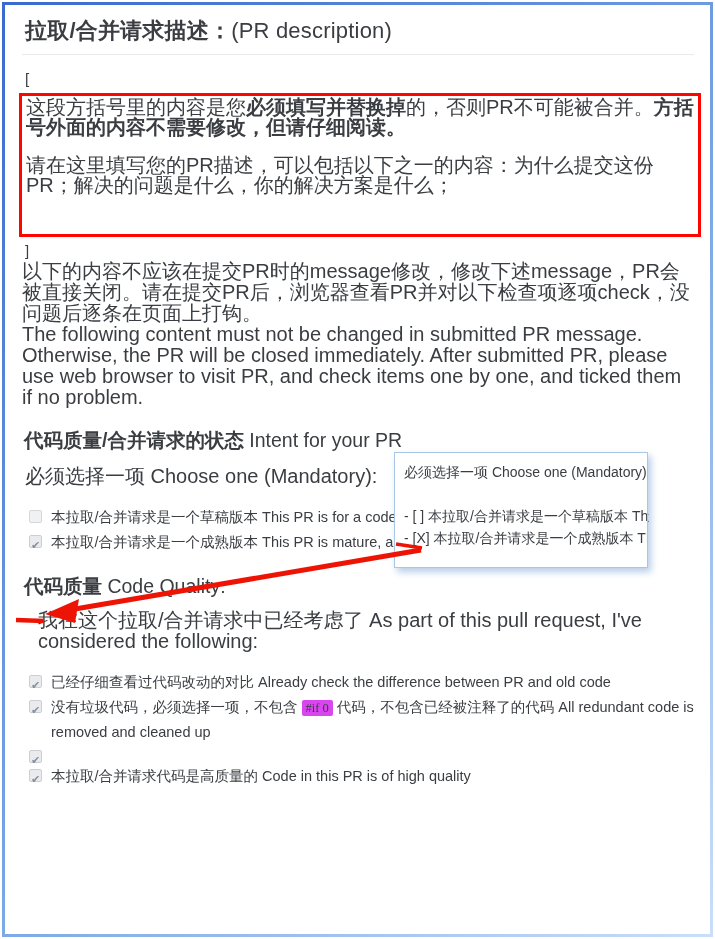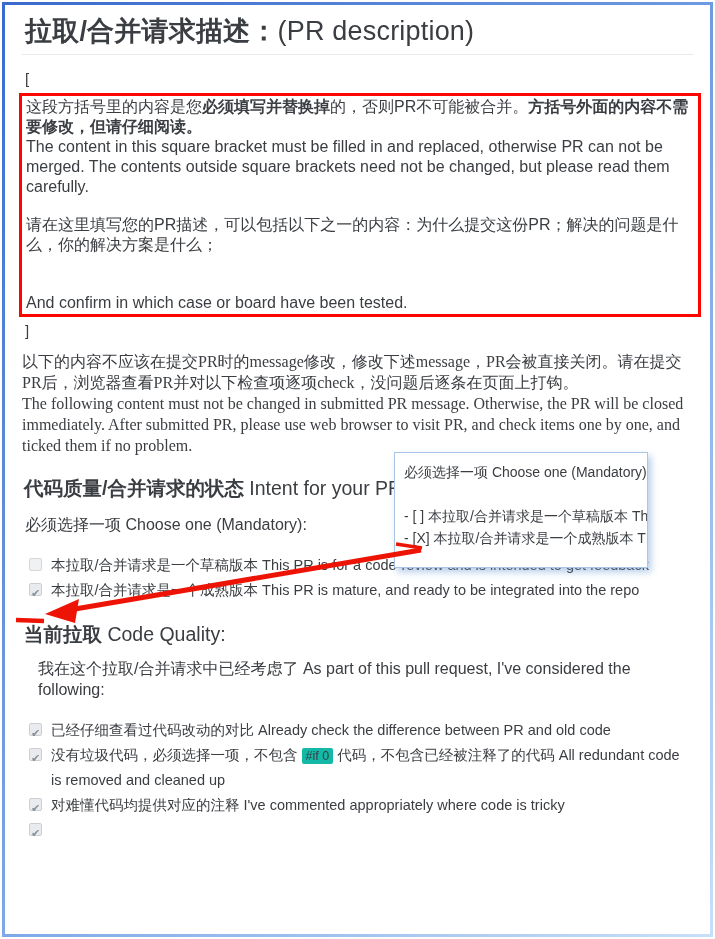--- a/index.html
+++ b/index.html
@@ -11,51 +11,51 @@
   .page{
     position:absolute;left:2px;top:2px;right:2px;bottom:2px;
     background:#fff;box-sizing:border-box;
     border:3px solid;
     border-image:linear-gradient(135deg,#3a6ace 0%,#86aeе8 0%,#7ba7e6 55%,#c9def9 100%) 1;
     border-image:linear-gradient(135deg,#3a6ace,#7ba7e6 55%,#c9def9) 1;
     padding:12px 16px 0 17px;
     overflow:hidden;
   }
   h1{
-    margin:0;padding:0 0 9px 3px;font-size:27px;line-height:28px;font-weight:700;
+    margin:0;padding:0 0 9px 3px;font-size:22px;line-height:28px;font-weight:700;
     border-bottom:1px solid #e7e9eb;letter-spacing:.2px;
   }
   .h-en{font-weight:400;}
   h2{margin:20px 0 0 2px;font-size:19.5px;line-height:24px;font-weight:700;}
-  p{margin:0;font-size:16px;line-height:21px;}
+  p{margin:0;font-size:20px;line-height:21px;}
   .bracket{margin:13px 0 0 3px;font-size:15px;line-height:21px;}
   .bracket-close{margin-top:3px;}
   .red-box{
     margin:4px -7px 0 -3px;border:3px solid #fe0600;padding:1px 4px;
   }
   .red-box p{line-height:20px;margin:0 0 18px;}
   .red-box p:last-child{margin-bottom:0;}
   b.zh{font-weight:700;}
-  .notice{margin-top:10px;font-family:Liberation Serif, serif;}
+  .notice{margin-top:0;}
   .prompt{margin:14px 0 0 3px;}
   .chk-list{margin:18px 0 0 0;}
   .chk-row{display:flex;align-items:flex-start;font-size:14.5px;line-height:24px;margin:0 0 1px;padding-left:7px;}
   .chk-box{
     width:13px;height:13px;flex:none;margin:5px 9px 0 0;border-radius:2px;
     background:#f0f1f3;border:1px solid #d5d8db;box-sizing:border-box;
     position:relative;cursor:default;
   }
   .chk-box.checked{background:#e9ebee;border-color:#cbcfd4;}
   .chk-box.checked::after{
     content:"✔";position:absolute;left:1px;top:-3px;font-size:11px;color:#878f98;
   }
   .q-intro{margin:12px 0 0 16px;}
   code.inline{
-    font-family:Liberation Sans, sans-serif;
-    font-size:12.5px;background:#14b8a6;padding:1px 4px;border-radius:2px;color:#3a3d41;
+    font-family:Liberation Serif, serif;
+    font-size:12.5px;background:#d946ef;padding:1px 4px;border-radius:2px;color:#3a3d41;
   }
   .popup{
     position:absolute;left:389px;top:447px;width:254px;height:116px;box-sizing:border-box;
     background:#fff;border:1px solid #a9c6e6;
     box-shadow:3px 4px 7px rgba(95,145,205,.45);
     padding:8px 9px;overflow:hidden;white-space:nowrap;z-index:5;
   }
   .popup p{font-size:14px;line-height:22px;}
   .popup .popup-title{margin-bottom:22px;}
   .overlay{position:absolute;left:0;top:0;width:705px;height:929px;pointer-events:none;z-index:9;}
@@ -63,23 +63,23 @@
 </head>
 <body>
 
 <div class="page">
 
   <h1><span>拉取/合并请求描述：</span><span class="h-en">(PR description)</span></h1>
 
   <p class="bracket">[</p>
 
   <div class="red-box">
-    <p><span>这段方括号里的内容是您</span><b class="zh">必须填写并替换掉</b><span>的，否则PR不可能被合并。</span><b class="zh">方括号外面的内容不需要修改，但请仔细阅读。</b><br><span>The content in this square bracket must be filled in and replaced, otherwise PR can not be merged. The contents outside square brackets need not be changed, but please read them carefully.</span></p>
+    <p><span>这段方括号里的内容是您</span><b class="zh">必须填写并替换掉</b><span>的，否则PR不可能被合并。</span><b class="zh">方括号外面的内容不需要修改，但请仔细阅读。</b><br></p>
     <p><span>请在这里填写您的PR描述，可以包括以下之一的内容：为什么提交这份PR；解决的问题是什么，你的解决方案是什么；</span><br></p>
-    <p><br><span>And confirm in which case or board have been tested.</span></p>
+    <p><br></p>
   </div>
 
   <p class="bracket bracket-close">]</p>
 
   <p class="notice"><span>以下的内容不应该在提交PR时的message修改，修改下述message，PR会被直接关闭。请在提交PR后，浏览器查看PR并对以下检查项逐项check，没问题后逐条在页面上打钩。</span><br><span>The following content must not be changed in submitted PR message. Otherwise, the PR will be closed immediately. After submitted PR, please use web browser to visit PR, and check items one by one, and ticked them if no problem.</span></p>
 
   <h2><span>代码质量/合并请求的状态</span> <span class="h-en">Intent for your PR</span></h2>
 
   <p class="prompt">必须选择一项 Choose one (Mandatory):</p>
 
@@ -87,39 +87,39 @@
     <div class="chk-row">
       <span class="chk-box"></span>
       <span>本拉取/合并请求是一个草稿版本 This PR is for a code-review and is intended to get feedback</span>
     </div>
     <div class="chk-row">
       <span class="chk-box checked"></span>
       <span>本拉取/合并请求是一个成熟版本 This PR is mature, and ready to be integrated into the repo</span>
     </div>
   </div>
 
-  <h2><span>当前拉取</span> <span class="h-en">Code Quality:</span></h2>
+  <h2><span>代码质量</span> <span class="h-en">Code Quality:</span></h2>
 
   <p class="q-intro">我在这个拉取/合并请求中已经考虑了 As part of this pull request, I've considered the following:</p>
 
   <div class="chk-list" style="">
     <div class="chk-row">
       <span class="chk-box checked"></span>
       <span>已经仔细查看过代码改动的对比 Already check the difference between PR and old code</span>
     </div>
     <div class="chk-row">
       <span class="chk-box checked"></span>
       <span><span>没有垃圾代码，必须选择一项，不包含 </span><code class="inline">#if 0</code><span> 代码，不包含已经被注释了的代码 All redundant code is removed and cleaned up</span></span>
     </div>
     <div class="chk-row">
       <span class="chk-box checked"></span>
-      <span>对难懂代码均提供对应的注释 I've commented appropriately where code is tricky</span>
     </div>
     <div class="chk-row">
       <span class="chk-box checked"></span>
+      <span>本拉取/合并请求代码是高质量的 Code in this PR is of high quality</span>
     </div>
   </div>
 
   <div class="popup">
     <p class="popup-title">必须选择一项 Choose one (Mandatory):</p>
     <p>- [ ] 本拉取/合并请求是一个草稿版本 This</p>
     <p>- [X] 本拉取/合并请求是一个成熟版本 This</p>
   </div>
 
   <svg class="overlay" viewBox="0 0 705 929">

